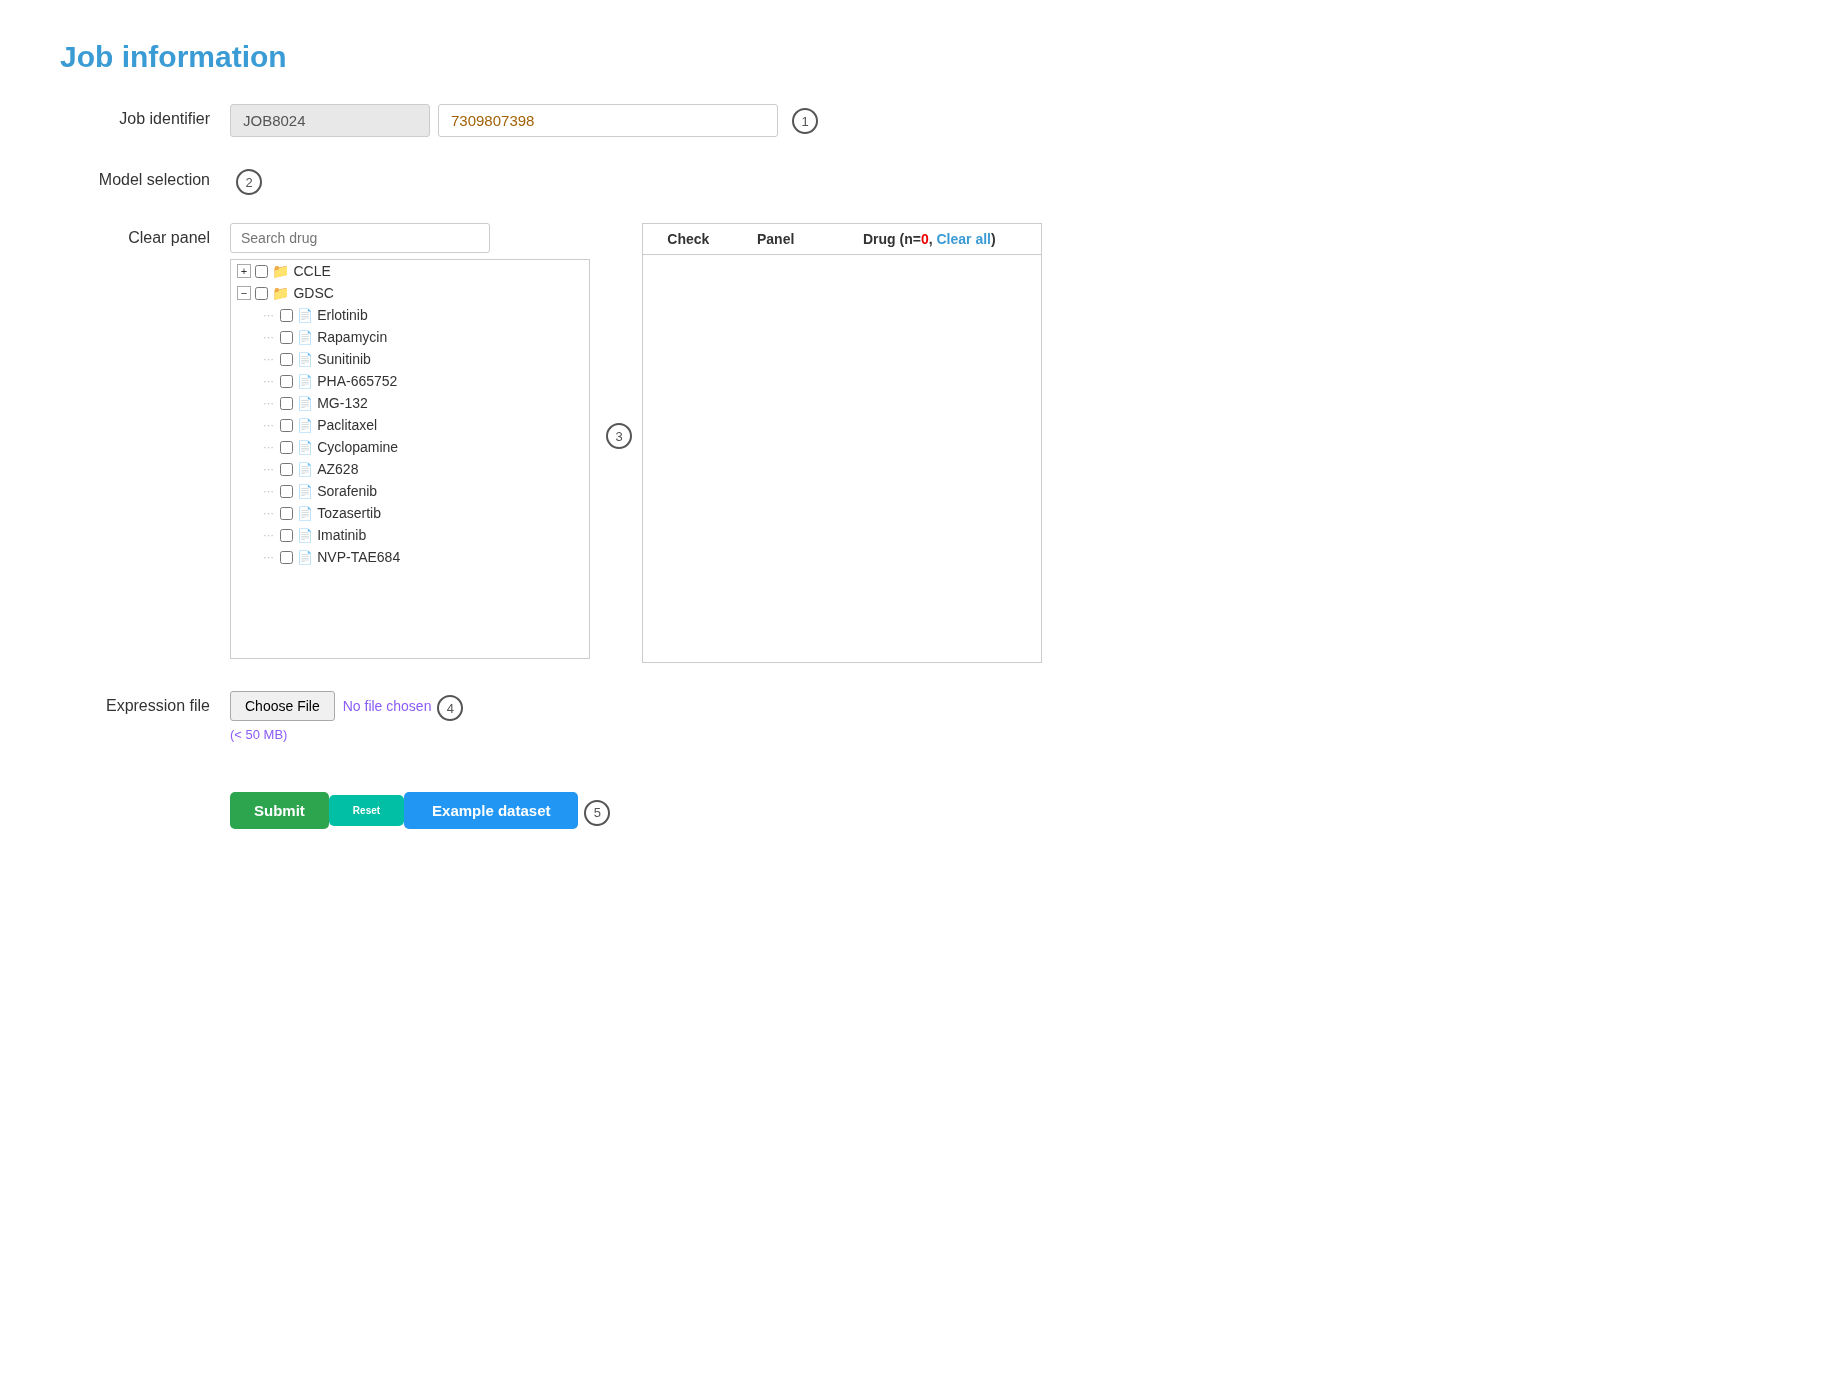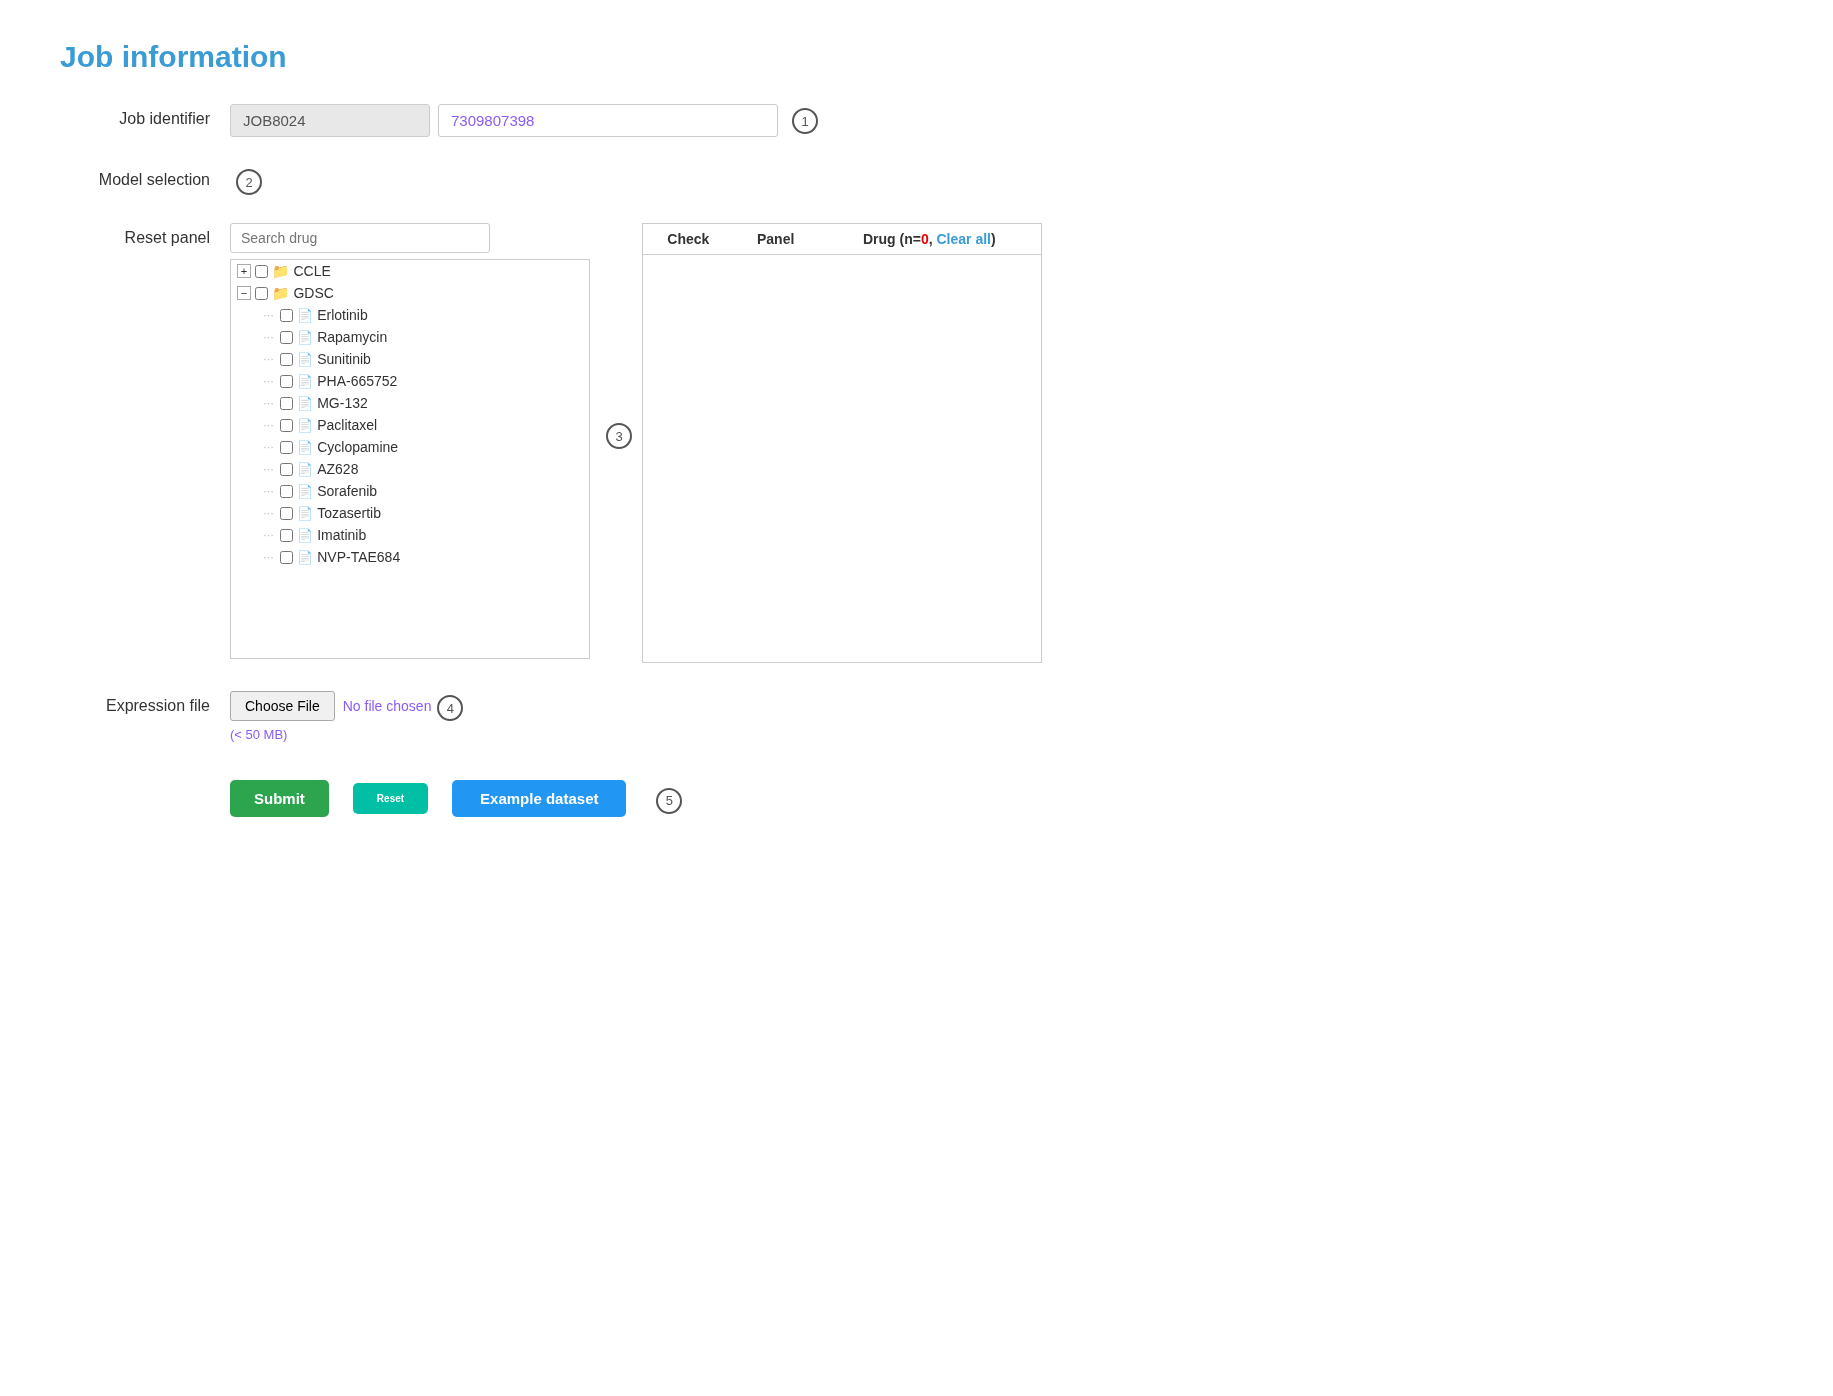--- a/index.html
+++ b/index.html
@@ -46,21 +46,21 @@
       font-size: 15px;
       width: 200px;
       color: #555;
     }
     .job-token-input {
       border: 1px solid #ccc;
       border-radius: 3px;
       padding: 7px 12px;
       font-size: 15px;
       width: 340px;
-      color: #8b5cf6;
+      color: #a16207;
     }
     .circled-num {
       display: inline-flex;
       align-items: center;
       justify-content: center;
       width: 26px;
       height: 26px;
       border-radius: 50%;
       border: 2px solid #555;
       font-size: 13px;
@@ -230,22 +230,22 @@
       border: none;
       padding: 10px 28px;
       border-radius: 5px;
       font-size: 15px;
       cursor: pointer;
       font-weight: bold;
     }
     .buttons-row {
       display: flex;
       align-items: center;
-      gap: 24px;
-      margin-top: 10px;
+      gap: 0;
+      margin-top: 22px;
     }
     .file-row-content {
       display: flex;
       align-items: center;
       flex-direction: column;
       align-items: flex-start;
     }
     .file-top-row {
       display: flex;
       align-items: center;
@@ -273,21 +273,21 @@
 <div class="form-row">
   <div class="form-label">Model selection</div>
   <div class="form-content">
     <div class="model-row-wrapper">
       <span class="circled-num">2</span>
     </div>
   </div>
 </div>
 
 <div class="form-row">
-  <div class="form-label">Reset panel</div>
+  <div class="form-label">Clear panel</div>
   <div class="form-content">
     <div class="drug-panel-container">
       <div class="drug-tree-section">
         <input type="text" class="drug-search" placeholder="Search drug" style="">
         <div class="drug-tree">
 
           <div class="tree-item level-0">
             <span class="expand-btn">+</span>
             <input type="checkbox" class="tree-checkbox" style="">
             <span class="folder-icon">📁</span>

